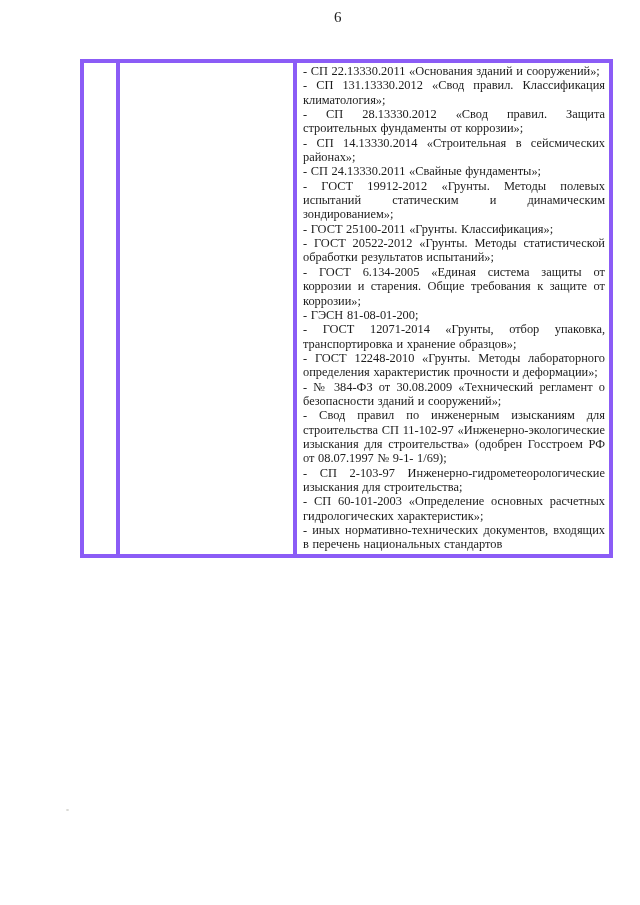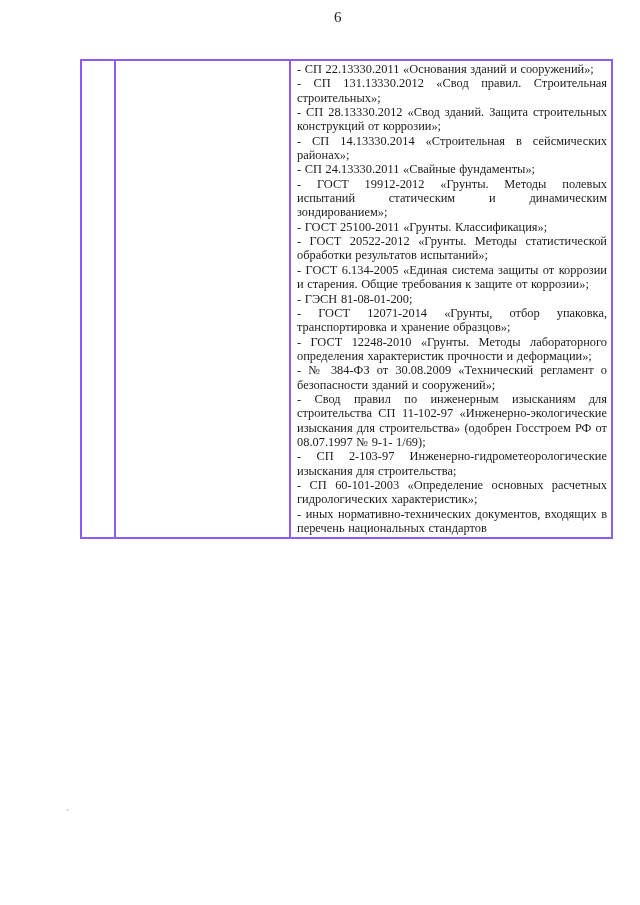--- a/index.html
+++ b/index.html
@@ -27,21 +27,21 @@
   .doc-table {
     position: absolute;
     top: 59px;
     left: 80px;
     width: 533px;
     height: 461px;
     border-collapse: collapse;
     table-layout: fixed;
   }
   .doc-table td {
-    border: 2px solid #8b5cf6;
+    border: 4px solid #8b5cf6;
     vertical-align: top;
     padding: 0;
   }
   .col-a { width: 32px; }
   .col-b { width: 173px; }
   .col-c { width: auto; }
   .doc-cell {
     padding: 1px 4px 2px 6px;
   }
   .doc-item {
@@ -69,22 +69,22 @@
   <div class="page-number">6</div>
 
   <table class="doc-table">
     <tbody>
       <tr>
         <td class="col-a"></td>
         <td class="col-b"></td>
         <td class="col-c">
           <div class="doc-cell">
               <div class="doc-item">- СП 22.13330.2011 «Основания зданий и сооружений»;</div>
-              <div class="doc-item">- СП 131.13330.2012 «Свод правил. Строительная строительных»;</div>
-              <div class="doc-item">- СП 28.13330.2012 «Свод зданий. Защита строительных конструкций от коррозии»;</div>
+              <div class="doc-item">- СП 131.13330.2012 «Свод правил. Классификация климатология»;</div>
+              <div class="doc-item">- СП 28.13330.2012 «Свод правил. Защита строительных фундаменты от коррозии»;</div>
               <div class="doc-item">- СП 14.13330.2014 «Строительная в сейсмических районах»;</div>
               <div class="doc-item">- СП 24.13330.2011 «Свайные фундаменты»;</div>
               <div class="doc-item">- ГОСТ 19912-2012 «Грунты. Методы полевых испытаний статическим и динамическим зондированием»;</div>
               <div class="doc-item">- ГОСТ 25100-2011 «Грунты. Классификация»;</div>
               <div class="doc-item">- ГОСТ 20522-2012 «Грунты. Методы статистической обработки результатов испытаний»;</div>
               <div class="doc-item">- ГОСТ 6.134-2005 «Единая система защиты от коррозии и старения. Общие требования к защите от коррозии»;</div>
               <div class="doc-item">- ГЭСН 81-08-01-200;</div>
               <div class="doc-item">- ГОСТ 12071-2014 «Грунты, отбор упаковка, транспортировка и хранение образцов»;</div>
               <div class="doc-item">- ГОСТ 12248-2010 «Грунты. Методы лабораторного определения характеристик прочности и деформации»;</div>
               <div class="doc-item">- № 384-ФЗ от 30.08.2009 «Технический регламент о безопасности зданий и сооружений»;</div>

